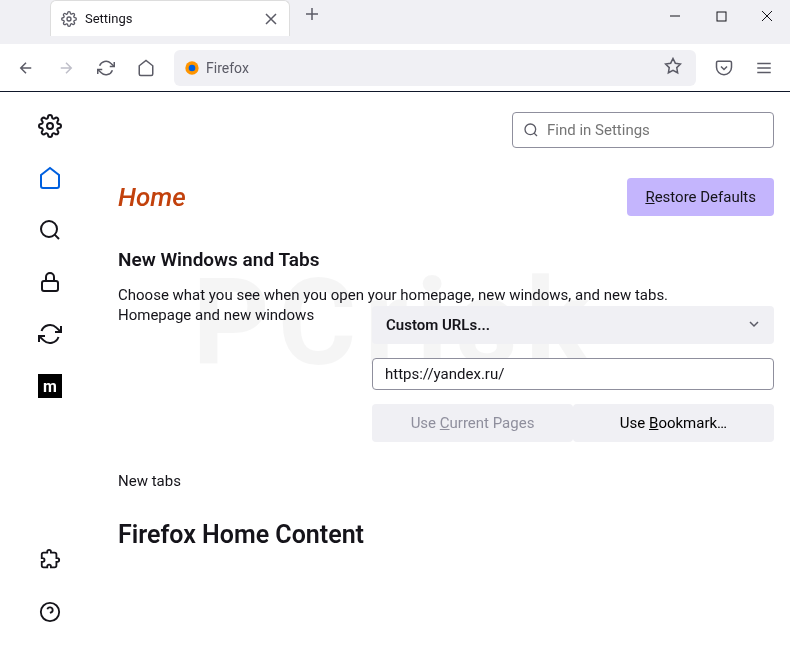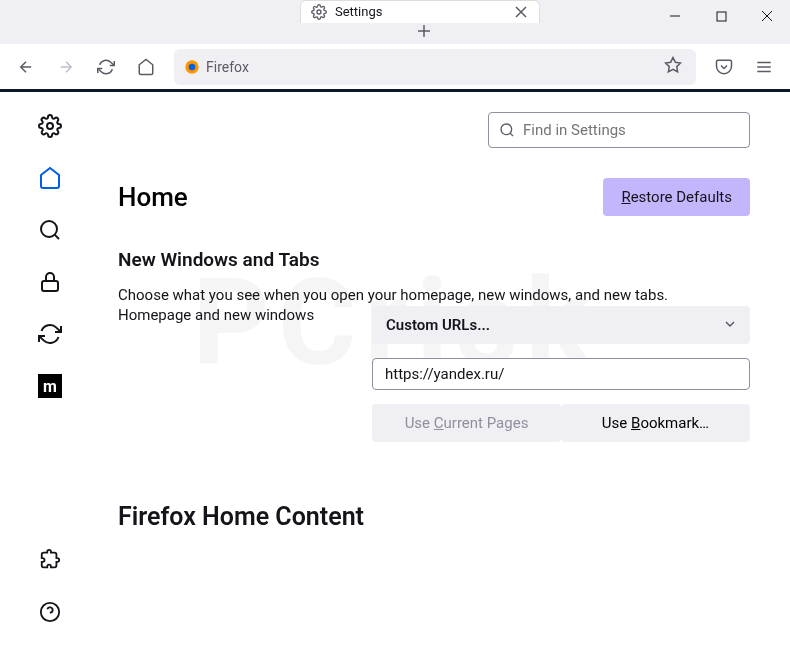--- a/index.html
+++ b/index.html
@@ -2,51 +2,51 @@
 <html><head>
 <meta charset="utf-8">
 <style>
 * { margin: 0; padding: 0; box-sizing: border-box; font-family: -apple-system, BlinkMacSystemFont, "Segoe UI", Roboto, Arial, sans-serif; }
 body { width: 790px; height: 646px; background: #fff; overflow: hidden; position: relative; }
 
 
 .watermark { position: absolute; top: 50%; left: 50%; transform: translate(-50%, -50%); font-size: 120px; font-weight: 700; color: rgba(0,0,0,0.04); letter-spacing: 8px; pointer-events: none; z-index: 0; white-space: nowrap; text-align: center; }
 
 
-.titlebar { height: 44px; background: #f0f0f4; display: flex; align-items: center; padding-left: 50px; position: relative; flex-direction: column; }
+.titlebar { height: 44px; background: #f0f0f4; display: flex; align-items: flex-start; padding-left: 50px; position: relative; }
 .tab { background: #fff; border-radius: 6px 6px 0 0; height: 36px; width: 240px; display: flex; align-items: center; padding: 0 10px; font-size: 13px; color: #15141a; gap: 8px; border: 1px solid #ddd; border-bottom: none; }
 .tab-close { margin-left: auto; width: 16px; height: 16px; display: flex; align-items: center; justify-content: center; color: #5b5b66; cursor: pointer; }
 .new-tab { width: 28px; height: 28px; display: flex; align-items: center; justify-content: center; margin-left: 8px; margin-bottom: 4px; color: #5b5b66; cursor: pointer; }
 .window-controls { position: absolute; right: 0; top: 0; height: 44px; display: flex; }
 .win-btn { width: 46px; height: 32px; display: flex; align-items: center; justify-content: center; color: #15141a; cursor: pointer; }
 
 
-.toolbar { height: 48px; display: flex; align-items: center; padding: 0 8px; gap: 4px; border-bottom: 3px solid #0f172a; }
+.toolbar { height: 48px; display: flex; align-items: center; padding: 0 8px; gap: 4px; border-bottom: 1px solid #0f172a; }
 .tbtn { width: 36px; height: 36px; display: flex; align-items: center; justify-content: center; color: #5b5b66; border-radius: 4px; cursor: pointer; }
 .tbtn.disabled { color: #bfbfc9; }
 .urlbar { flex: 1; height: 36px; background: #f0f0f4; border-radius: 6px; display: flex; align-items: center; padding: 0 10px; margin: 0 6px; gap: 8px; font-size: 14px; }
 .urlbar-identity { display: flex; align-items: center; gap: 6px; color: #5b5b66; font-size: 14px; }
 .urlbar-text { color: #5b5b66; }
 .urlbar-star { margin-left: auto; color: #5b5b66; cursor: pointer; padding: 4px; }
 
 
 .content { position: relative; z-index: 1; display: flex; height: calc(646px - 44px - 48px); }
 .sidebar { width: 100px; padding-top: 20px; display: flex; flex-direction: column; align-items: center; gap: 24px; }
 .side-icon { width: 28px; height: 28px; display: flex; align-items: center; justify-content: center; color: #15141a; cursor: pointer; }
 .side-icon.active { color: #0060df; }
 .side-bottom { margin-top: auto; padding-bottom: 20px; display: flex; flex-direction: column; align-items: center; gap: 24px; }
 .m-icon { width: 24px; height: 24px; background: #000; color: #fff; font-weight: 700; font-size: 16px; display: flex; align-items: center; justify-content: center; }
 
-.main { flex: 1; padding: 20px 40px 0 18px; overflow-y: auto; }
+.main { flex: 1; padding: 20px 16px 0 18px; overflow-y: auto; }
 .search-row { display: flex; justify-content: flex-end; margin-bottom: 30px; }
 .search-box { width: 262px; height: 36px; border: 1px solid #8f8f9d; border-radius: 4px; display: flex; align-items: center; padding: 0 10px; gap: 8px; color: #5b5b66; font-size: 15px; }
 .search-box input { border: none; outline: none; flex: 1; font-size: 15px; background: transparent; }
 
 .header-row { display: flex; align-items: center; margin-bottom: 32px; }
-.page-title { font-size: 26px; font-weight: 500; color: #000000; }
+.page-title { font-size: 26px; font-weight: 500; color: #c2410c; font-style: italic; }
 .restore-btn { margin-left: auto; background: #c4b5fd; border: none; padding: 10px 18px; border-radius: 4px; font-size: 15px; color: #15141a; cursor: pointer; }
 .restore-btn span.ul { text-decoration: underline; }
 
 .section-title { font-size: 19px; font-weight: 600; color: #15141a; margin-bottom: 14px; }
 .section-desc { font-size: 15px; color: #15141a; line-height: 1.4; }
 
 .form-row { display: flex; align-items: flex-start; margin-bottom: 14px; }
 .form-label { width: 254px; font-size: 15px; color: #15141a; }
 .form-control { flex: 1; }
 .select-box { height: 38px; background: #f0f0f4; border-radius: 4px; display: flex; align-items: center; padding: 0 14px; font-size: 15px; color: #15141a; cursor: pointer; font-weight: 600; gap: 37px; }
@@ -239,17 +239,18 @@
         <input class="text-input" value="https://yandex.ru/" style="">
       </div>
     </div>
 
     <div class="button-row">
       <button class="sec-btn disabled">Use <span class="ul">C</span>urrent Pages</button>
       <button class="sec-btn">Use <span class="ul">B</span>ookmark…</button>
     </div>
 
     <div class="form-row">
+      <div class="form-label">New tabs</div>
     </div>
 
     <h2 class="subsection">Firefox Home Content</h2>
   </div>
 </div>
 
 </body></html>

